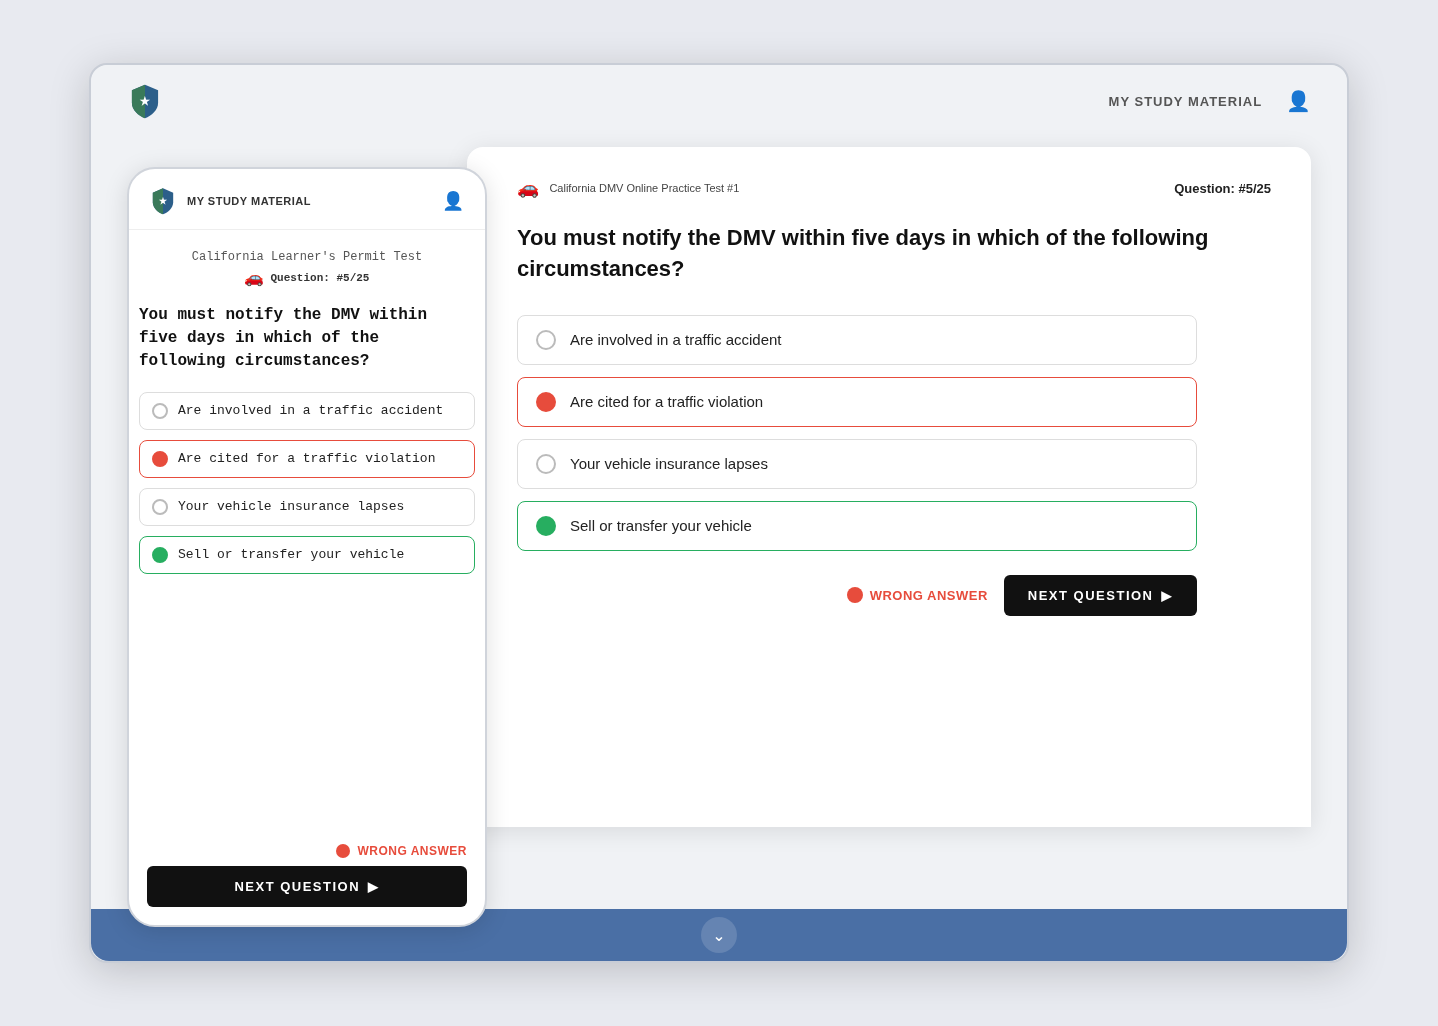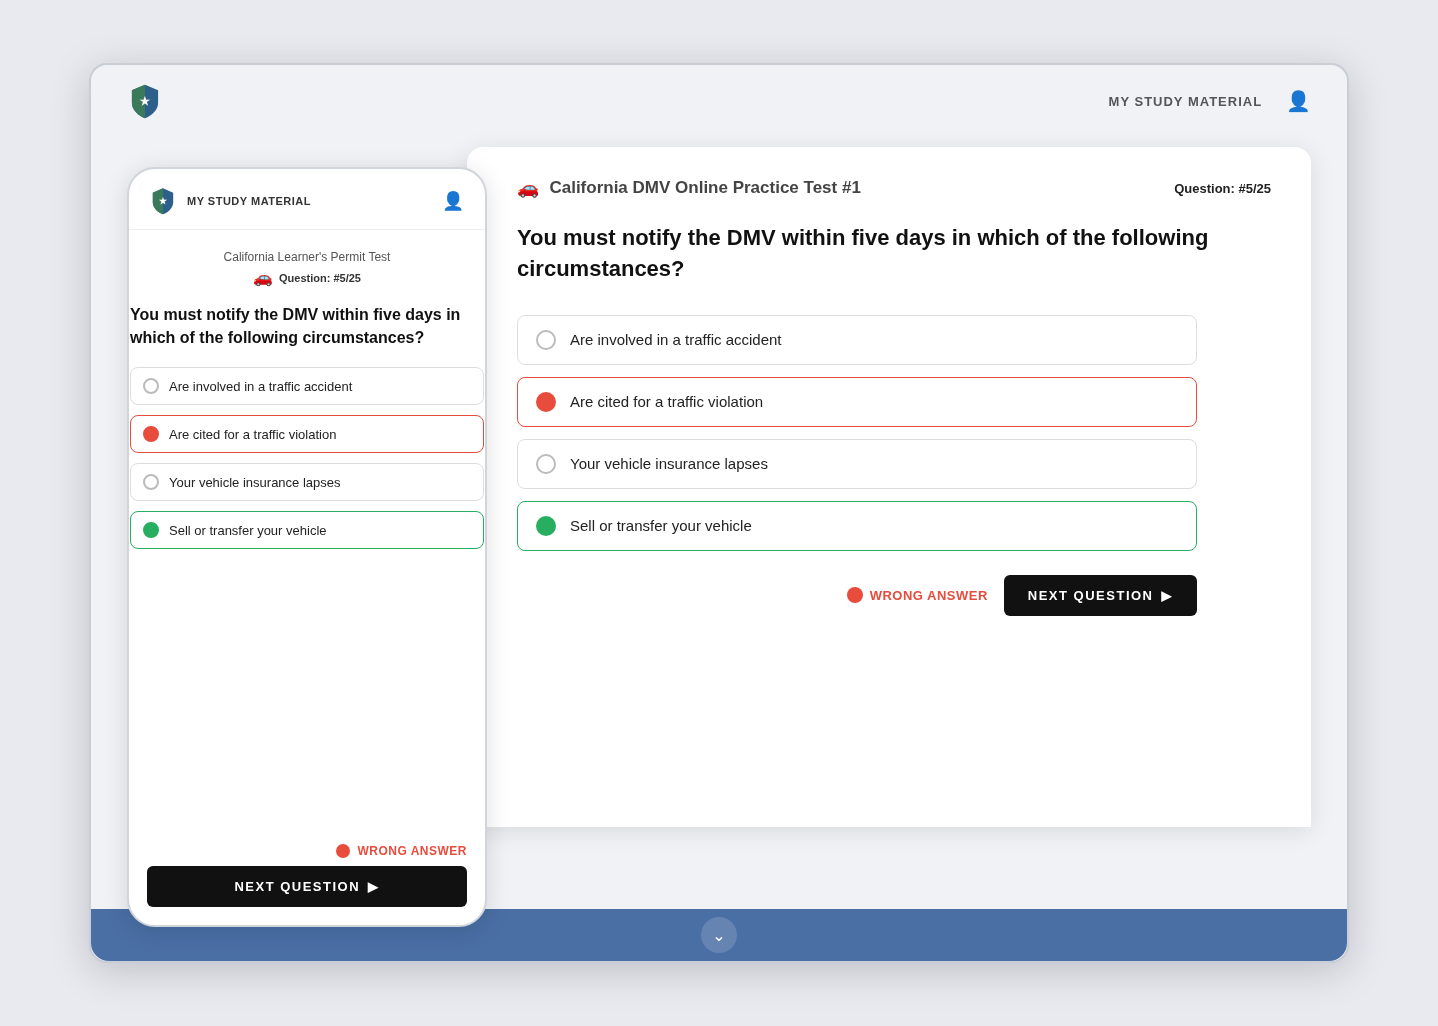--- a/index.html
+++ b/index.html
@@ -95,23 +95,24 @@
       font-weight: 700;
       color: #333;
       letter-spacing: 0.5px;
     }
     .phone-user-icon {
       font-size: 18px;
       color: #444;
     }
 
     .phone-body {
-      padding: 20px 1px;
+      padding: 20px 10px;
       flex: 1;
       overflow: hidden;
+      font-family: Liberation Mono, monospace;
     }
 
     .phone-quiz-header {
       text-align: center;
       margin-bottom: 10px;
     }
     .phone-quiz-title {
       font-size: 12px;
       color: #555;
       font-weight: 500;
@@ -249,23 +250,23 @@
     .desktop-quiz-brand {
       display: flex;
       align-items: center;
       gap: 10px;
     }
     .desktop-car-icon {
       color: #5aaa6a;
       font-size: 18px;
     }
     .desktop-quiz-name {
-      font-size: 17px;
+      font-size: 11px;
       color: #444;
-      font-weight: 700;
+      font-weight: 400;
     }
     .desktop-question-num {
       font-size: 13px;
       color: #888;
     }
     .desktop-question-num span {
       font-weight: 700;
       color: #222;
     }
 

